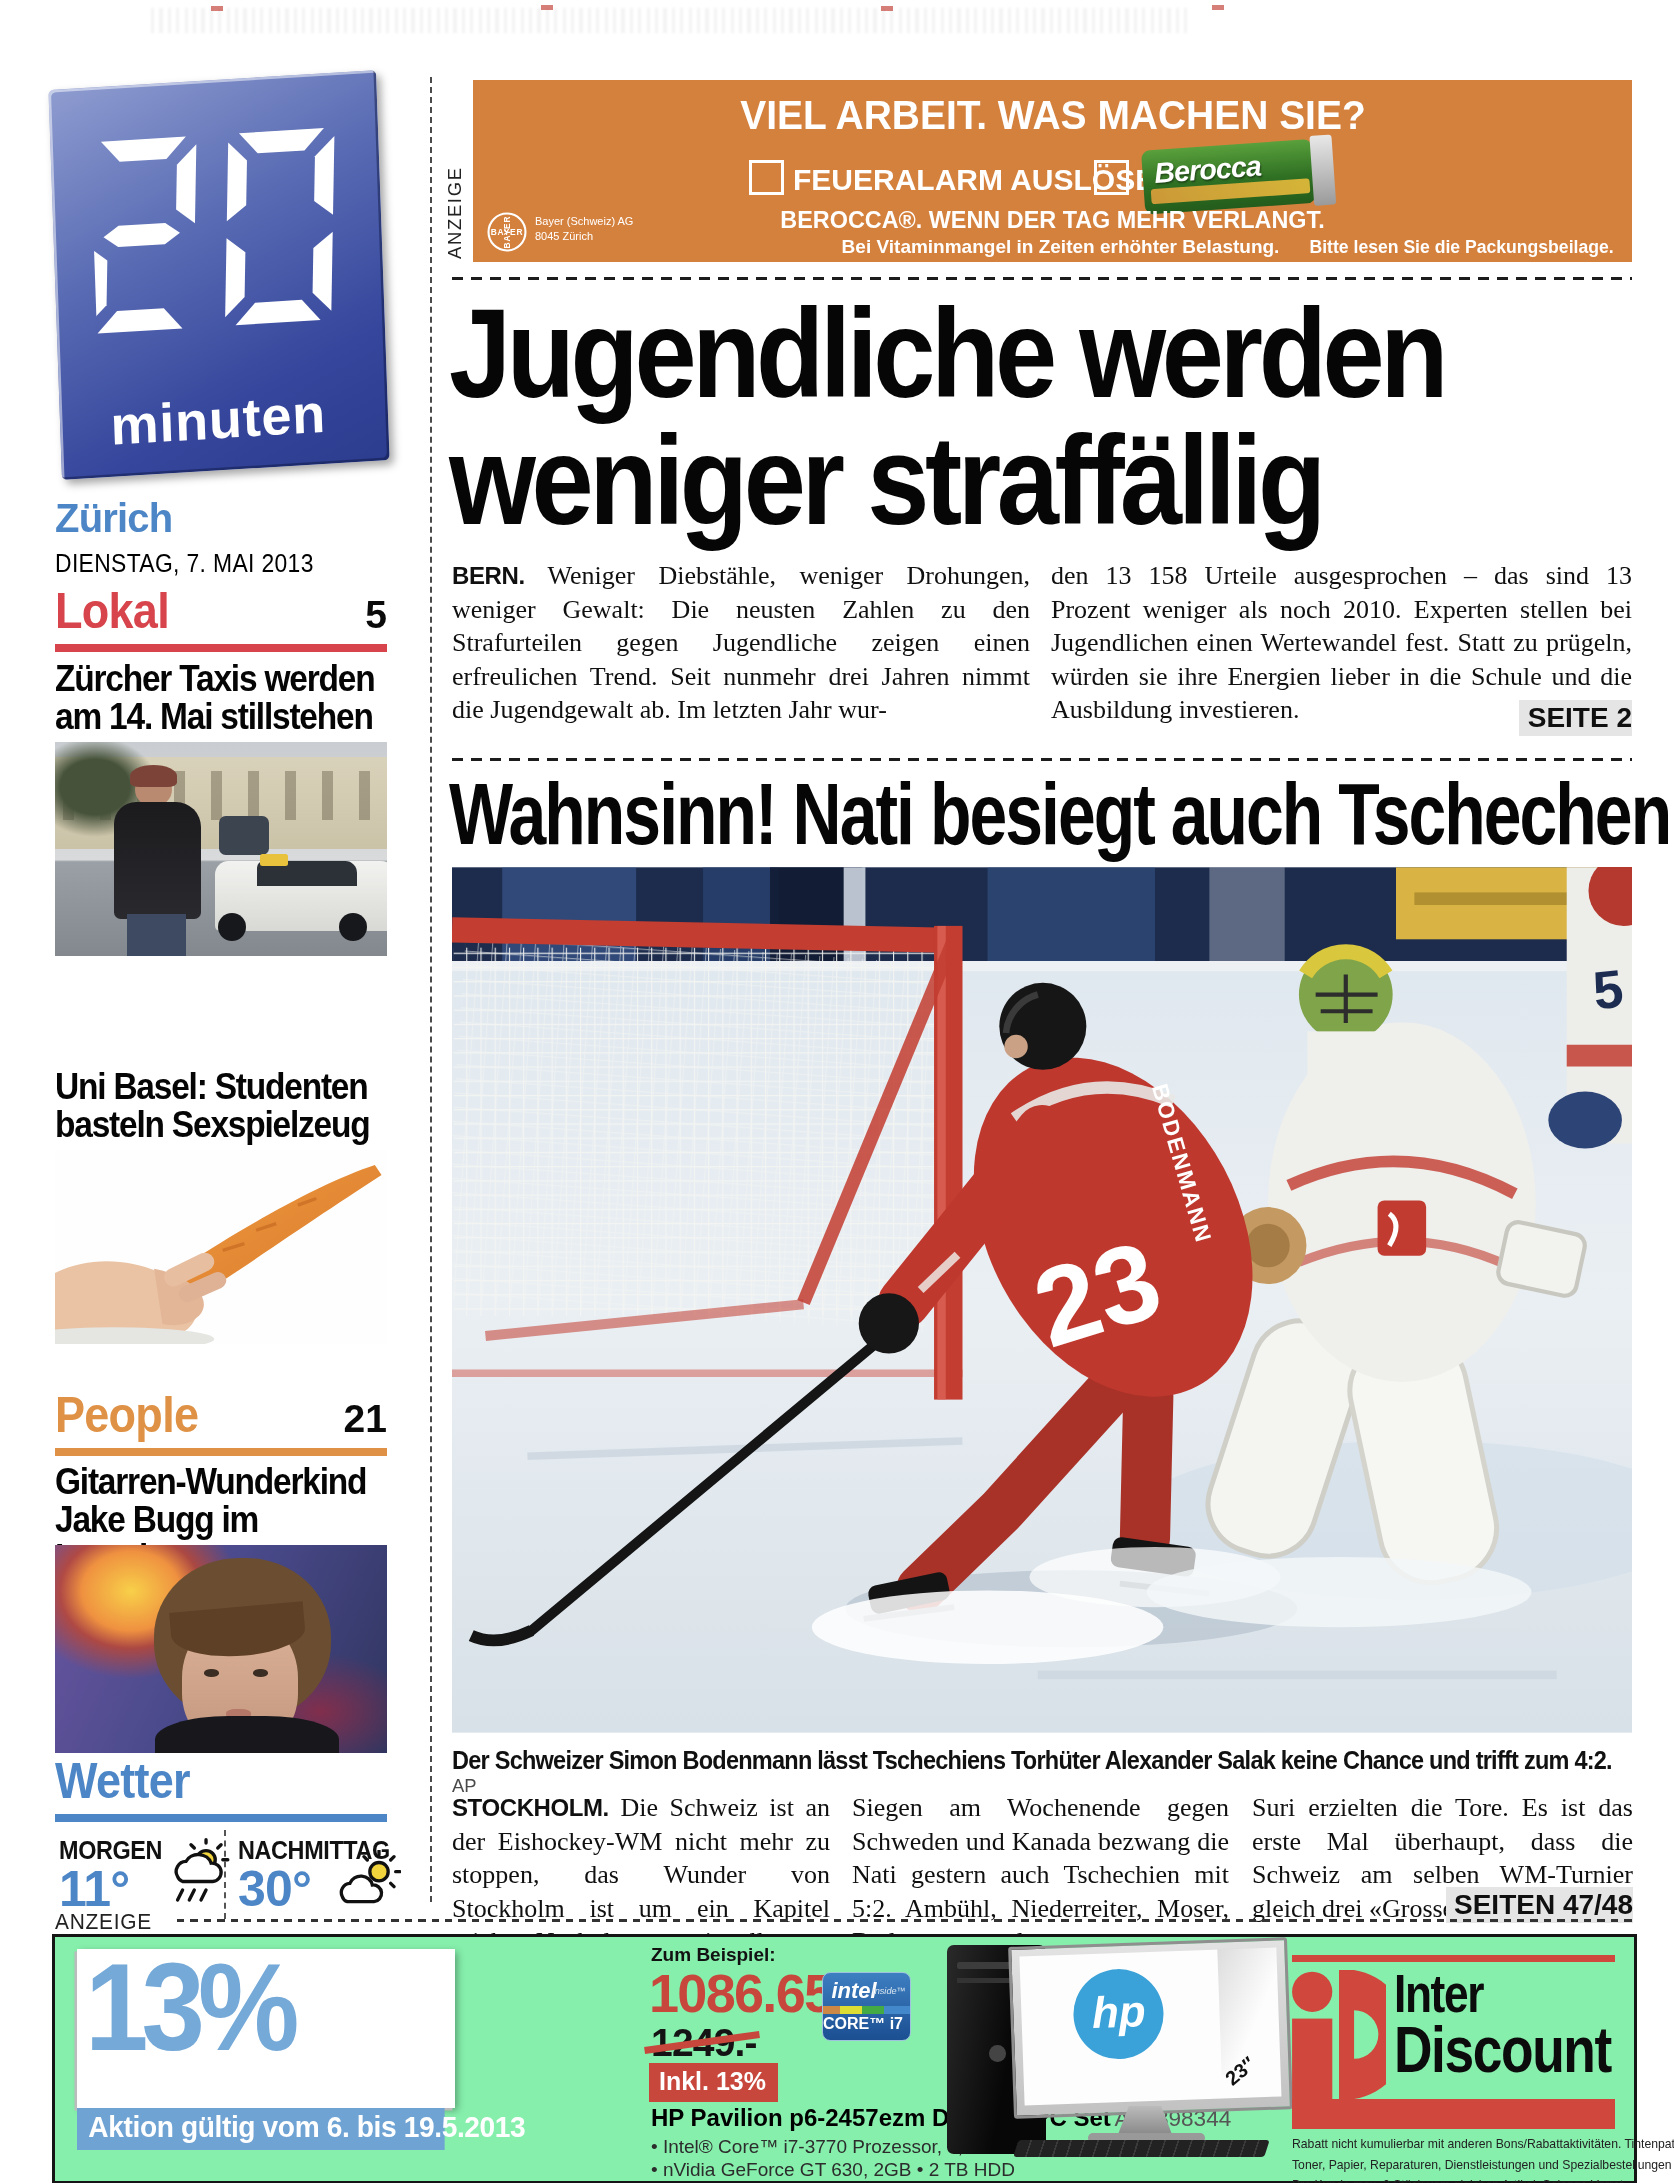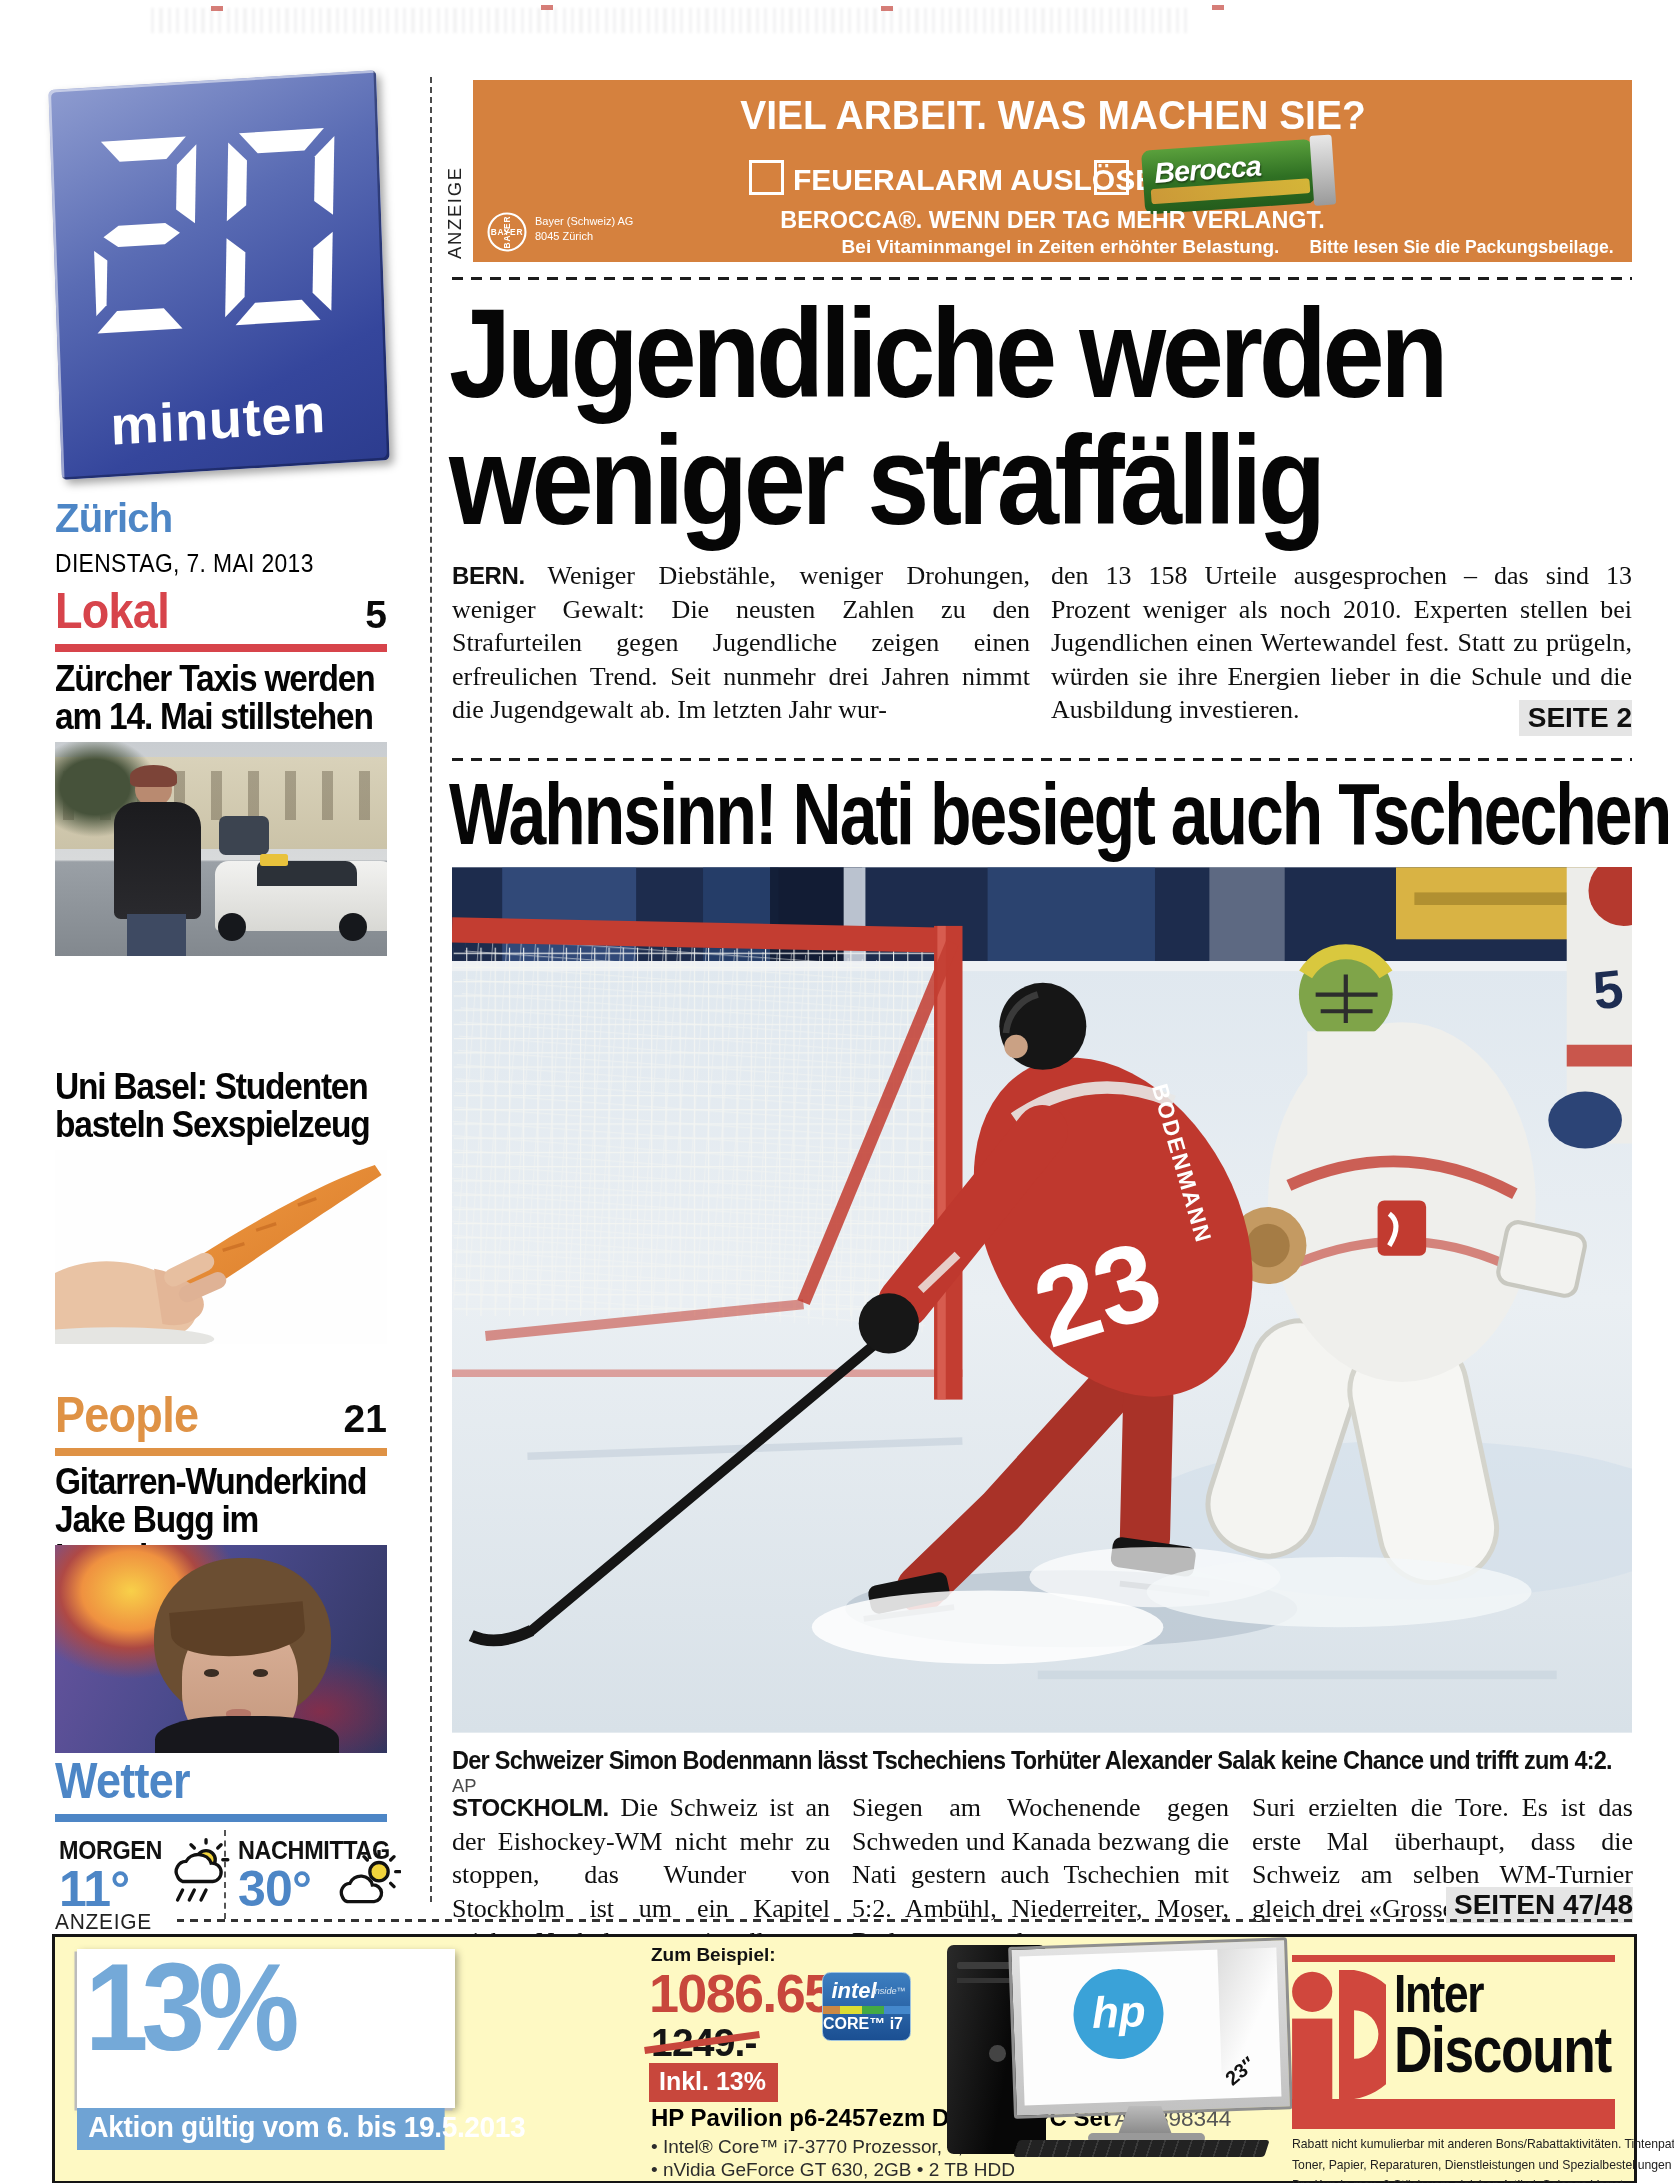--- a/index.html
+++ b/index.html
@@ -30,21 +30,21 @@
   
   .ad-or{background:#d5813e;}
   .ad-head{font-weight:bold;color:#fff;font-size:41px;letter-spacing:0;transform:scaleX(.95);transform-origin:center top;white-space:nowrap;}
   .ad-opt{font-weight:bold;color:#fff;font-size:30px;white-space:nowrap;}
   .ad-box{width:28.5px;height:28.5px;border:3.3px solid #fff;}
   .ad-tag{font-weight:bold;color:#fff;font-size:23.4px;white-space:nowrap;}
   .ad-sub{font-weight:bold;color:#fff;font-size:19px;white-space:nowrap;}
   .ad-note{font-weight:bold;color:#fff;font-size:17.6px;white-space:nowrap;}
   .vert-label{font-size:18.4px;letter-spacing:1.7px;color:#222;writing-mode:vertical-rl;transform:rotate(180deg);}
   
-  .bad{position:absolute;border:3.3px solid #151515;background:#fef9c3;}
+  .bad{position:absolute;border:3.3px solid #151515;background:#86efac;}
   .promo-pct{font-weight:bold;color:#74a9d8;font-size:124px;line-height:.92;letter-spacing:-7.5px;transform:scaleX(.92);transform-origin:left top;}
   .promo-txt{font-weight:bold;font-size:22.6px;line-height:1.13;color:#000;letter-spacing:-0.4px;}
   .promo-bar{background:#6fa3d4;color:#fff;font-weight:bold;font-size:29px;letter-spacing:-0.4px;transform:scaleX(.97);transform-origin:left top;white-space:nowrap;}
   .price{font-weight:bold;font-size:54px;color:#c8473c;letter-spacing:-1.7px;}
   .oldprice{font-weight:bold;font-size:39px;color:#141414;position:relative;display:inline-block;letter-spacing:-0.8px;}
   .oldprice::after{content:"";position:absolute;left:-6.7px;right:-3.3px;top:42%;height:6.7px;background:#c8473c;transform:rotate(-8deg);}
   .inklbar{background:#c8473c;color:#fff;font-weight:bold;font-size:25px;padding:4.2px 11.7px 5.9px 10px;display:inline-block;}
   .prod{font-weight:bold;font-size:24px;color:#000;}
   .art{font-size:22.6px;color:#555;font-weight:normal;}
   .spec{font-size:19px;color:#2c2c2c;line-height:1.3;}

